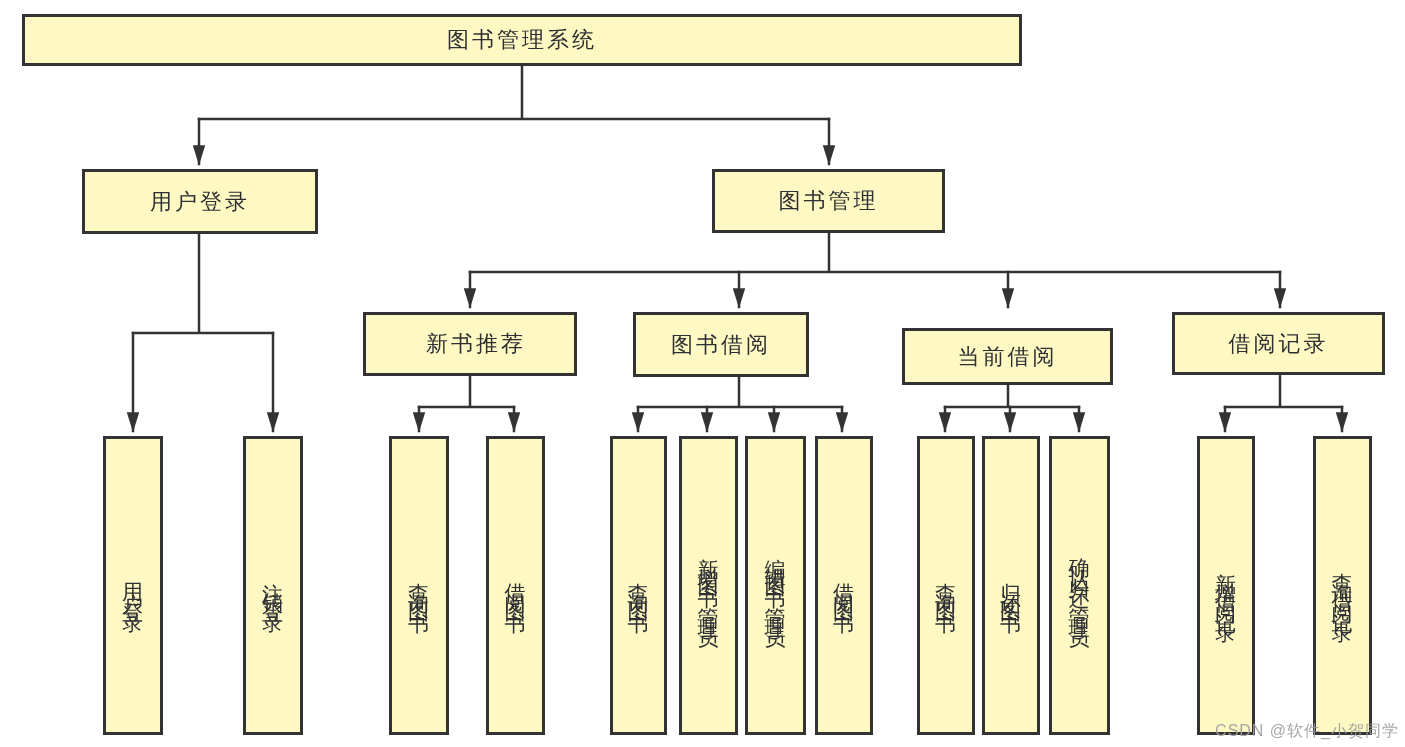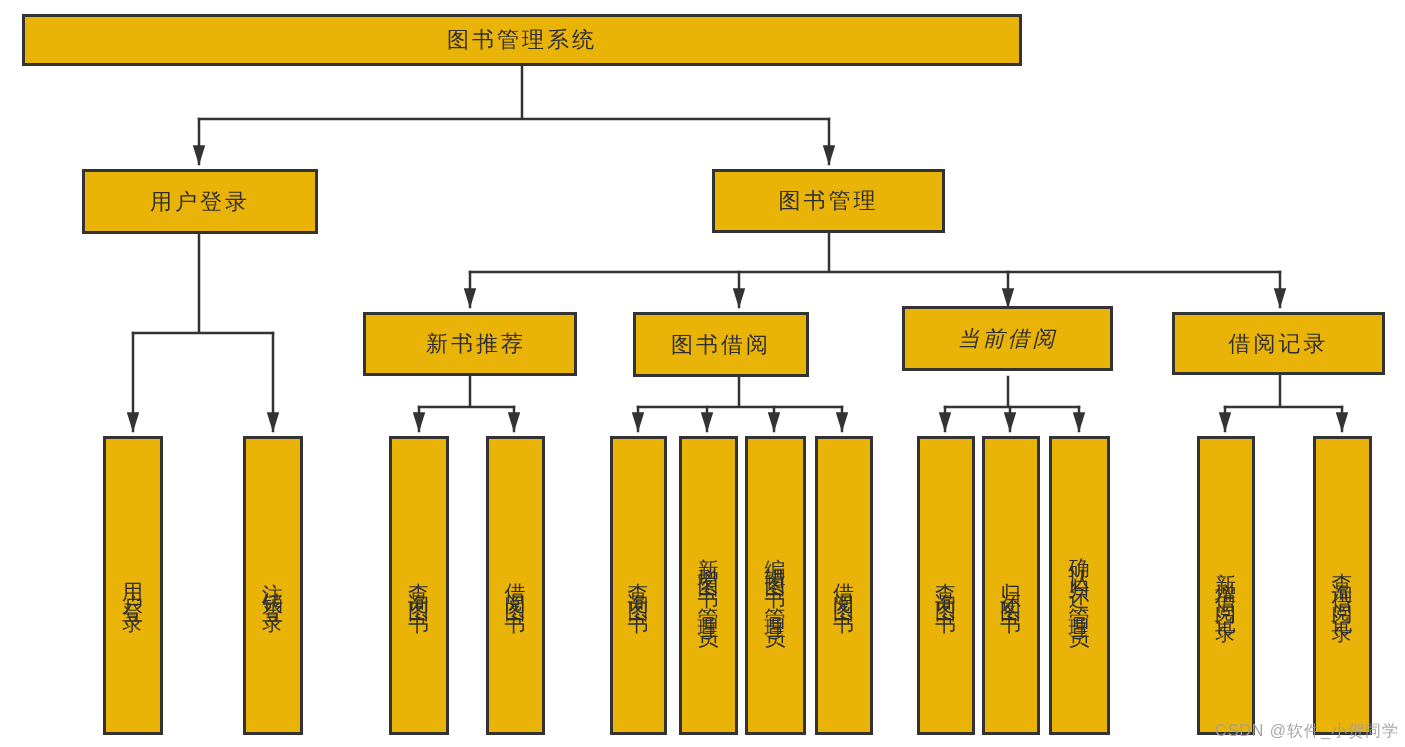--- a/index.html
+++ b/index.html
@@ -24,21 +24,21 @@
   svg.wires path {
     stroke: #333333;
     stroke-width: 2.5;
     fill: none;
     stroke-linecap: square;
   }
   svg.wires path.arrow { marker-end: url(#arw); }
   .node {
     position: absolute;
     box-sizing: border-box;
-    background: #eab308;
+    background: #fef9c3;
     border: 3px solid #333333;
     display: flex;
     align-items: center;
     justify-content: center;
     color: #2d2f33;
   }
   .node.h span {
     font-size: 22px;
     letter-spacing: 3px;
     white-space: nowrap;
@@ -119,21 +119,21 @@
   <div class="node h" style="left:712px; top:169px; width:233px; height:64px;">
     <span>图书管理</span>
   </div>
 
   <div class="node h" style="left:363px; top:312px; width:214px; height:64px;padding-left:12px;">
     <span>新书推荐</span>
   </div>
   <div class="node h" style="left:633px; top:312px; width:176px; height:65px;">
     <span>图书借阅</span>
   </div>
-  <div class="node h" style="left:902px; top:306px; width:211px; height:65px;font-style:italic;">
+  <div class="node h" style="left:902px; top:328px; width:211px; height:57px;">
     <span>当前借阅</span>
   </div>
   <div class="node h" style="left:1172px; top:312px; width:213px; height:63px;justify-content:center;">
     <span>借阅记录</span>
   </div>
 
   <div class="node v" style="left:103px; top:436px; width:60px; height:299px;">
     <span>用户登录</span>
   </div>
   <div class="node v" style="left:243px; top:436px; width:60px; height:299px;">

